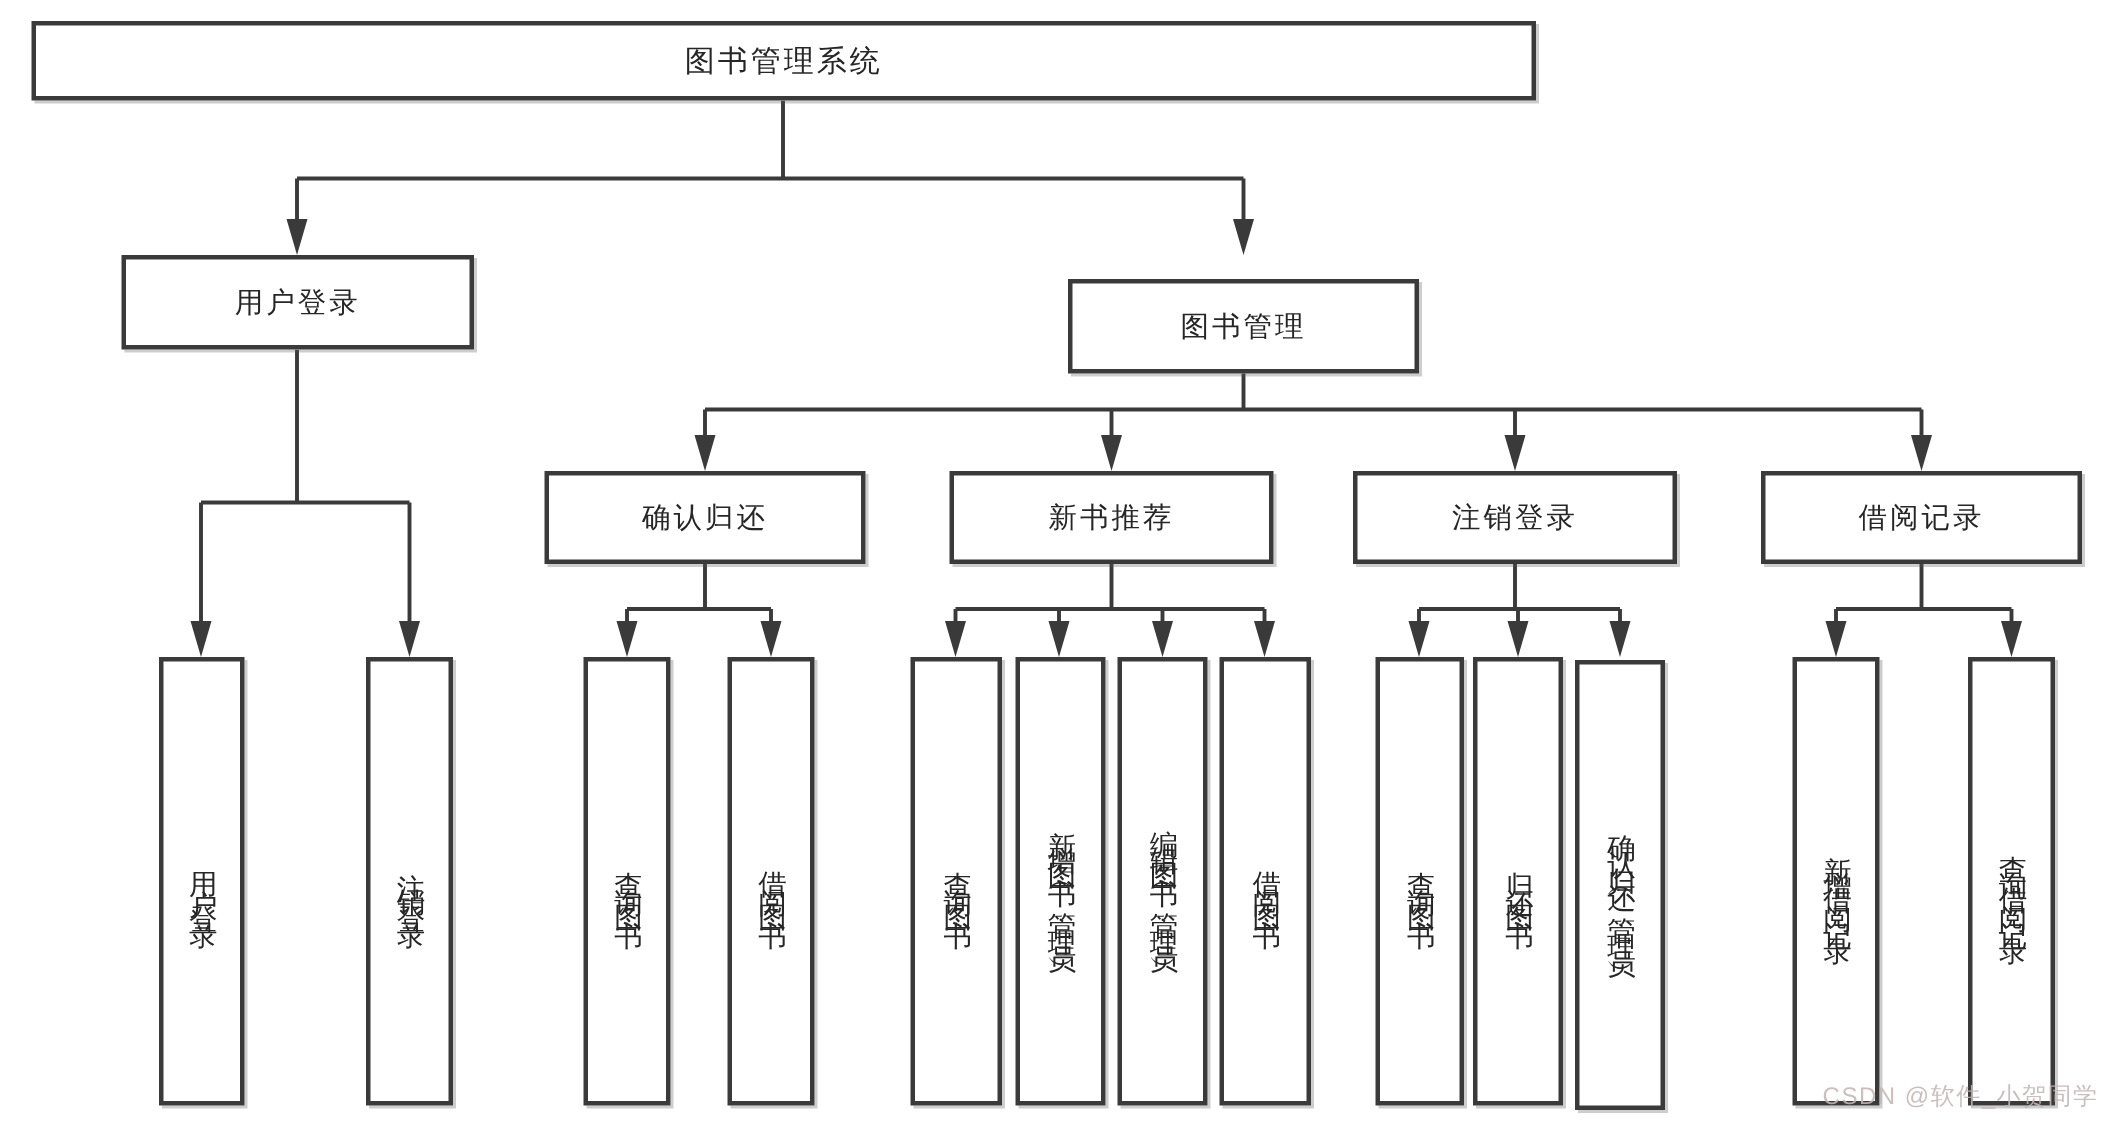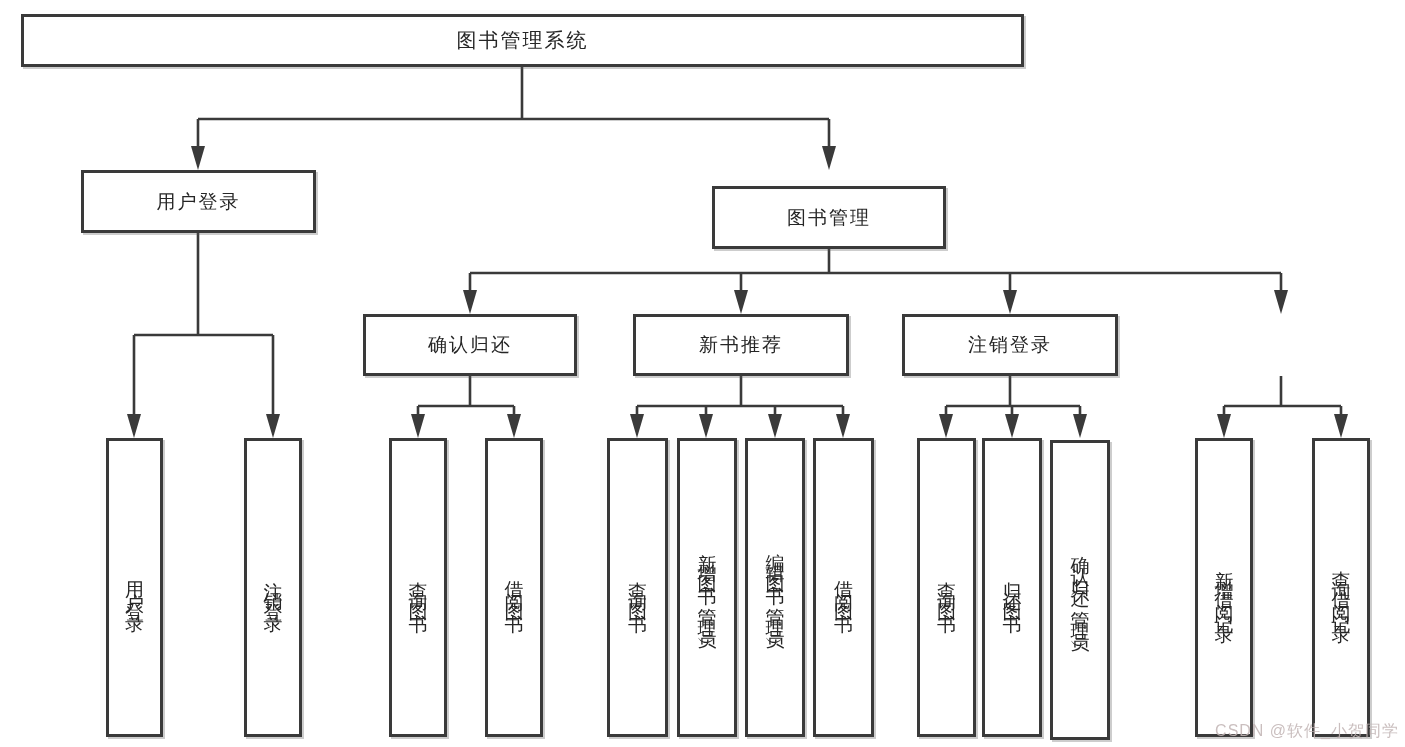--- a/index.html
+++ b/index.html
@@ -67,20 +67,21 @@
   </svg>
 
   <div class="node lv1" style="left:21px;top:14px;width:1003px;height:53px">图书管理系统</div>
 
   <div class="node" style="left:81px;top:170px;width:235px;height:63px">用户登录</div>
   <div class="node" style="left:712px;top:186px;width:234px;height:63px">图书管理</div>
 
   <div class="node" style="left:363px;top:314px;width:214px;height:62px">确认归还</div>
   <div class="node" style="left:633px;top:314px;width:216px;height:62px">新书推荐</div>
   <div class="node" style="left:902px;top:314px;width:216px;height:62px">注销登录</div>
+  <div class="node" style="left:1174px;top:314px;width:214px;height:62px">借阅记录</div>
 
   <div class="node v" style="left:106px;top:438px;width:57px;height:299px">用户登录</div>
   <div class="node v" style="left:244px;top:438px;width:58px;height:299px">注销登录</div>
 
   <div class="node v" style="left:389px;top:438px;width:58px;height:299px">查询图书</div>
   <div class="node v" style="left:485px;top:438px;width:58px;height:299px">借阅图书</div>
 
   <div class="node v" style="left:607px;top:438px;width:61px;height:299px">查询图书</div>
   <div class="node v" style="left:677px;top:438px;width:60px;height:299px">新增图书（管理员）</div>
   <div class="node v" style="left:745px;top:438px;width:60px;height:299px">编辑图书（管理员）</div>

